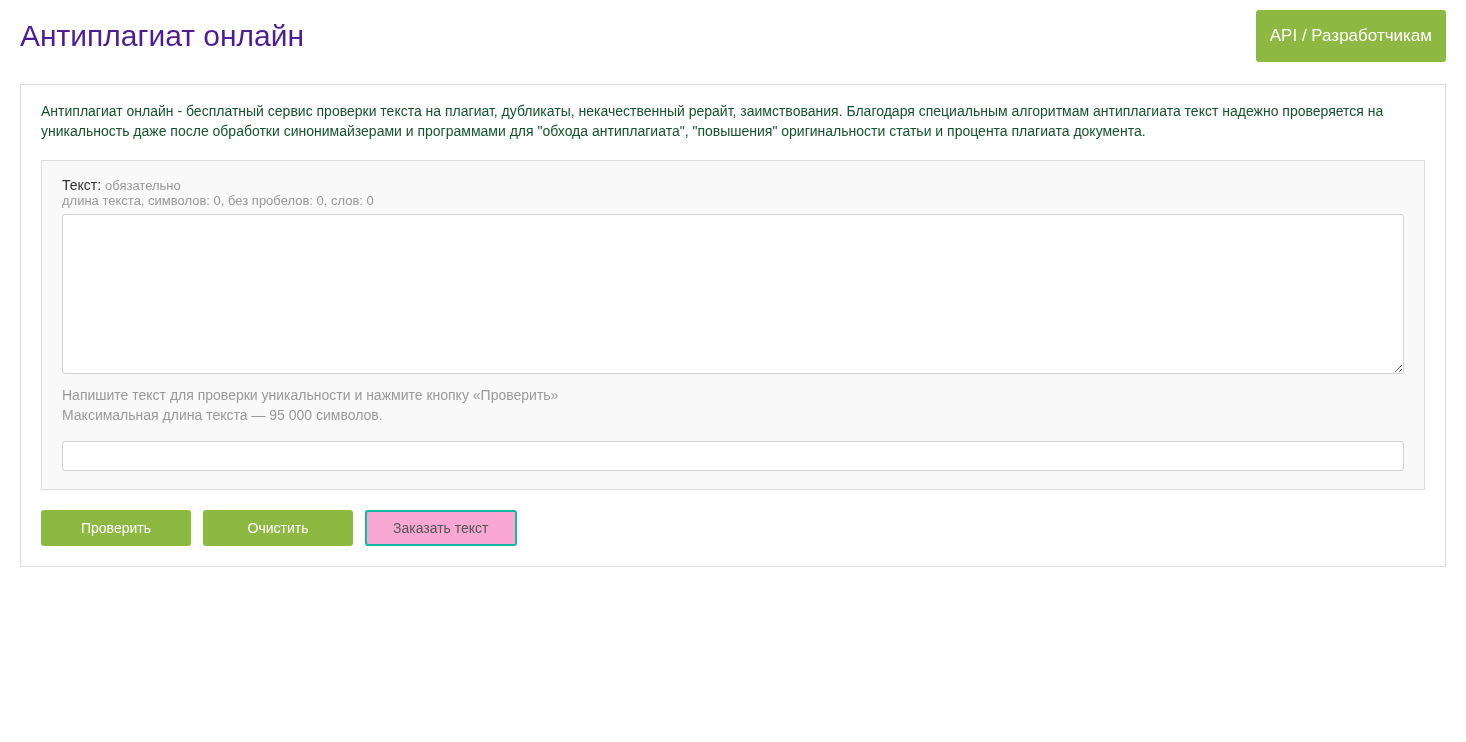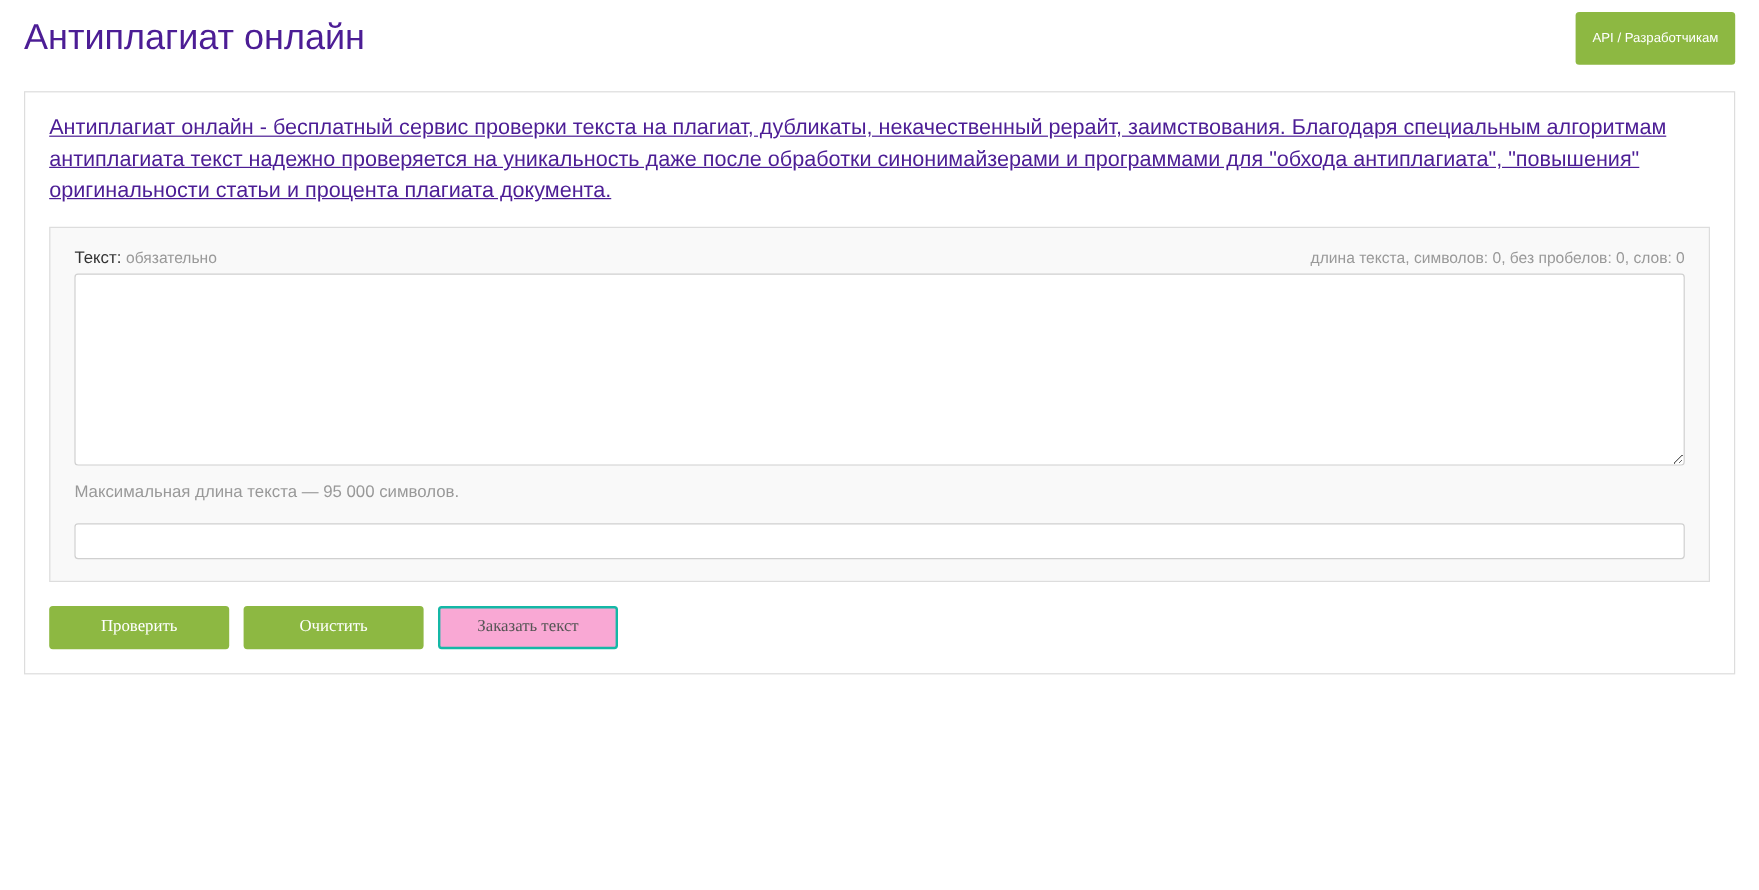--- a/index.html
+++ b/index.html
@@ -22,52 +22,52 @@
     font-weight: 400;
     margin: 0;
     color: #4c1d95;
   }
   .api-btn {
     background: #8db842;
     color: #ffffff;
     border: none;
     padding: 16px 14px;
     border-radius: 3px;
-    font-size: 11px;
+    font-size: 17px;
     cursor: pointer;
     font-family: inherit;
   }
   .card {
     border: 1px solid #dddddd;
     padding: 16px 20px 20px 20px;
     background: #ffffff;
   }
   .intro {
-    color: #4c1d95;
+    color: #14532d;
     line-height: 1.45;
     margin-bottom: 18px;
-    font-size: 18px;
-    text-decoration: underline;
+    font-size: 14px;
   }
   .form-panel {
     border: 1px solid #dddddd;
     background: #f9f9f9;
     padding: 0;
   }
   .section {
     padding: 16px 20px 18px 20px;
   }
   .section + .section-border {
     border-top: 1px solid #e0e0e0;
   }
   .label-row {
     display: flex;
     justify-content: space-between;
     align-items: baseline;
     margin-bottom: 6px;
+    flex-direction: column;
   }
   .label {
     color: #333333;
     font-size: 14px;
   }
   .muted {
     color: #999999;
     font-size: 13px;
   }
   .stats {
@@ -122,21 +122,21 @@
     display: flex;
     gap: 12px;
     margin-top: 20px;
   }
   .btn {
     border: none;
     padding: 8px 26px;
     border-radius: 3px;
     font-size: 14px;
     cursor: pointer;
-    font-family: Liberation Serif, serif;
+    font-family: Liberation Sans, sans-serif;
     min-width: 150px;
     text-align: center;
     height: 36px;
   }
   .btn-primary {
     background: #8db842;
     color: #ffffff;
   }
   .btn-secondary {
     background: #f9a8d4;
@@ -161,20 +161,21 @@
     <div class="section">
       <div class="label-row">
         <div>
           <span class="label">Текст:</span>
           <span class="muted">обязательно</span>
         </div>
         <div class="stats">длина текста, символов: 0, без пробелов: 0, слов: 0</div>
       </div>
       <textarea class="textinput" value="" style=""></textarea>
       <div class="help-text">
+        <div>Напишите текст для проверки уникальности и нажмите кнопку «Проверить»</div>
         <div>Максимальная длина текста — 95 000 символов.</div>
       </div>
 
       <div class="spacer-top">
         <input type="text" class="line-input" value="" style="">
       </div>
 
     </div>
 
 

